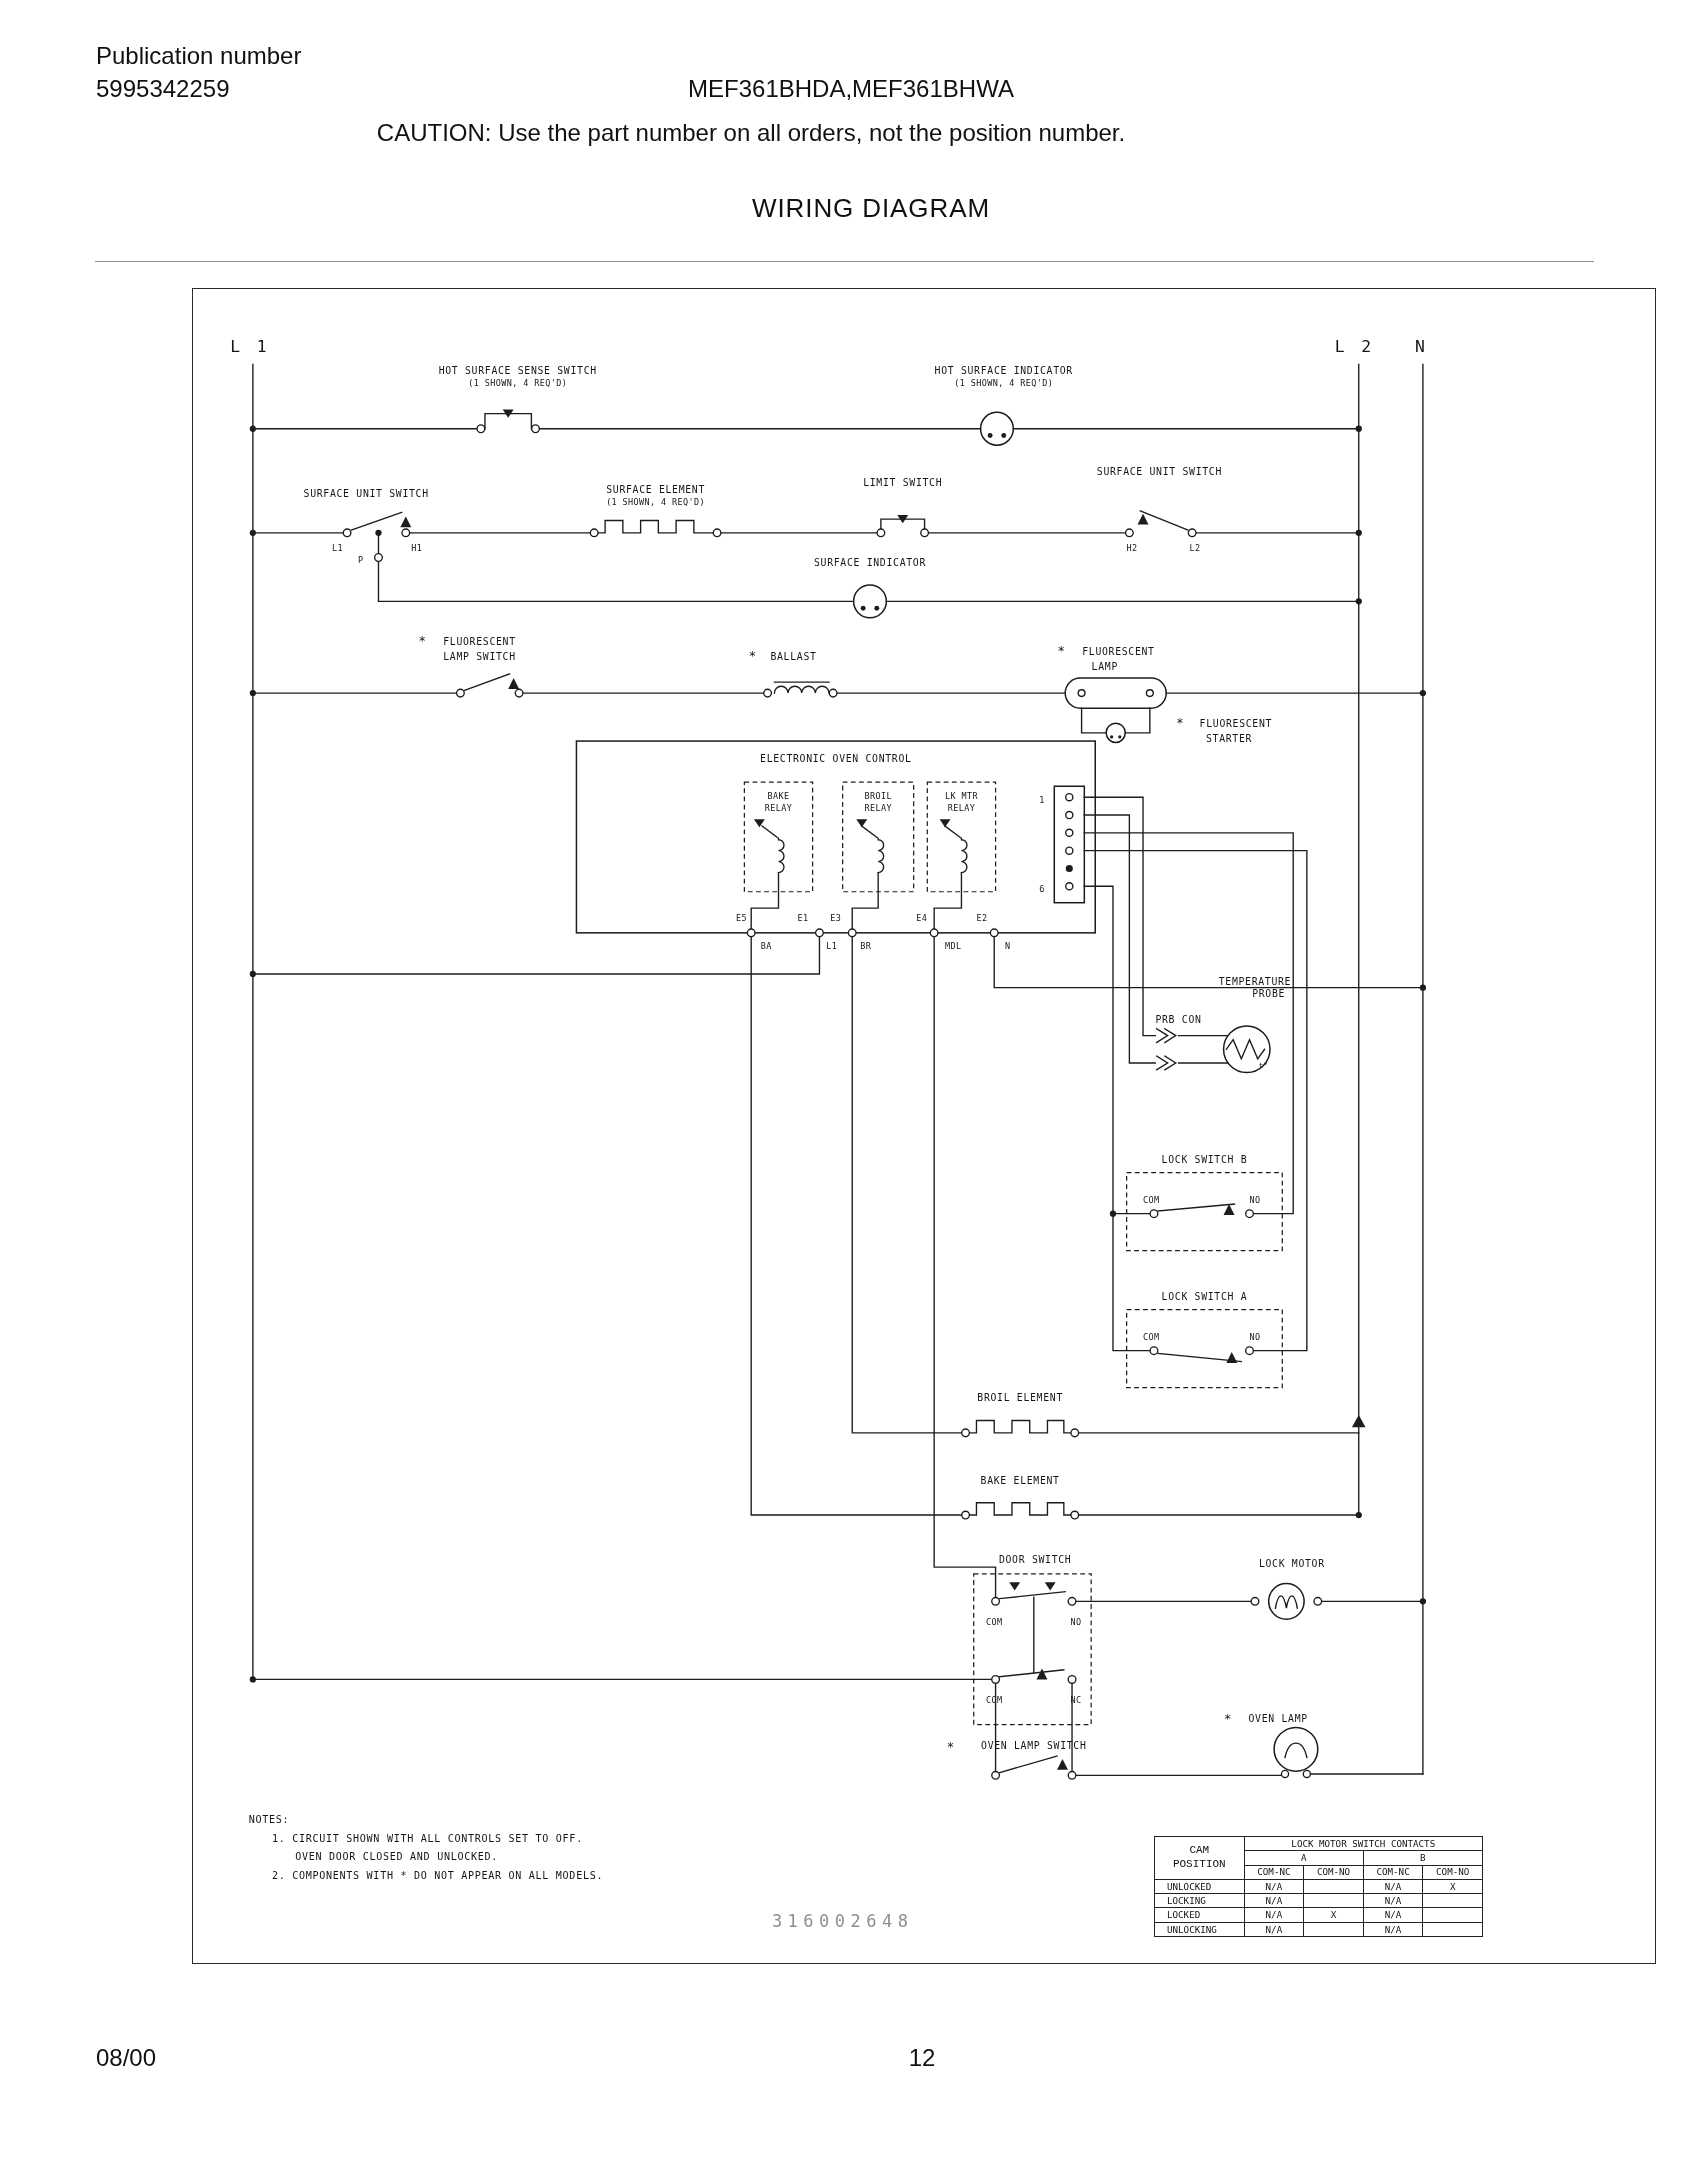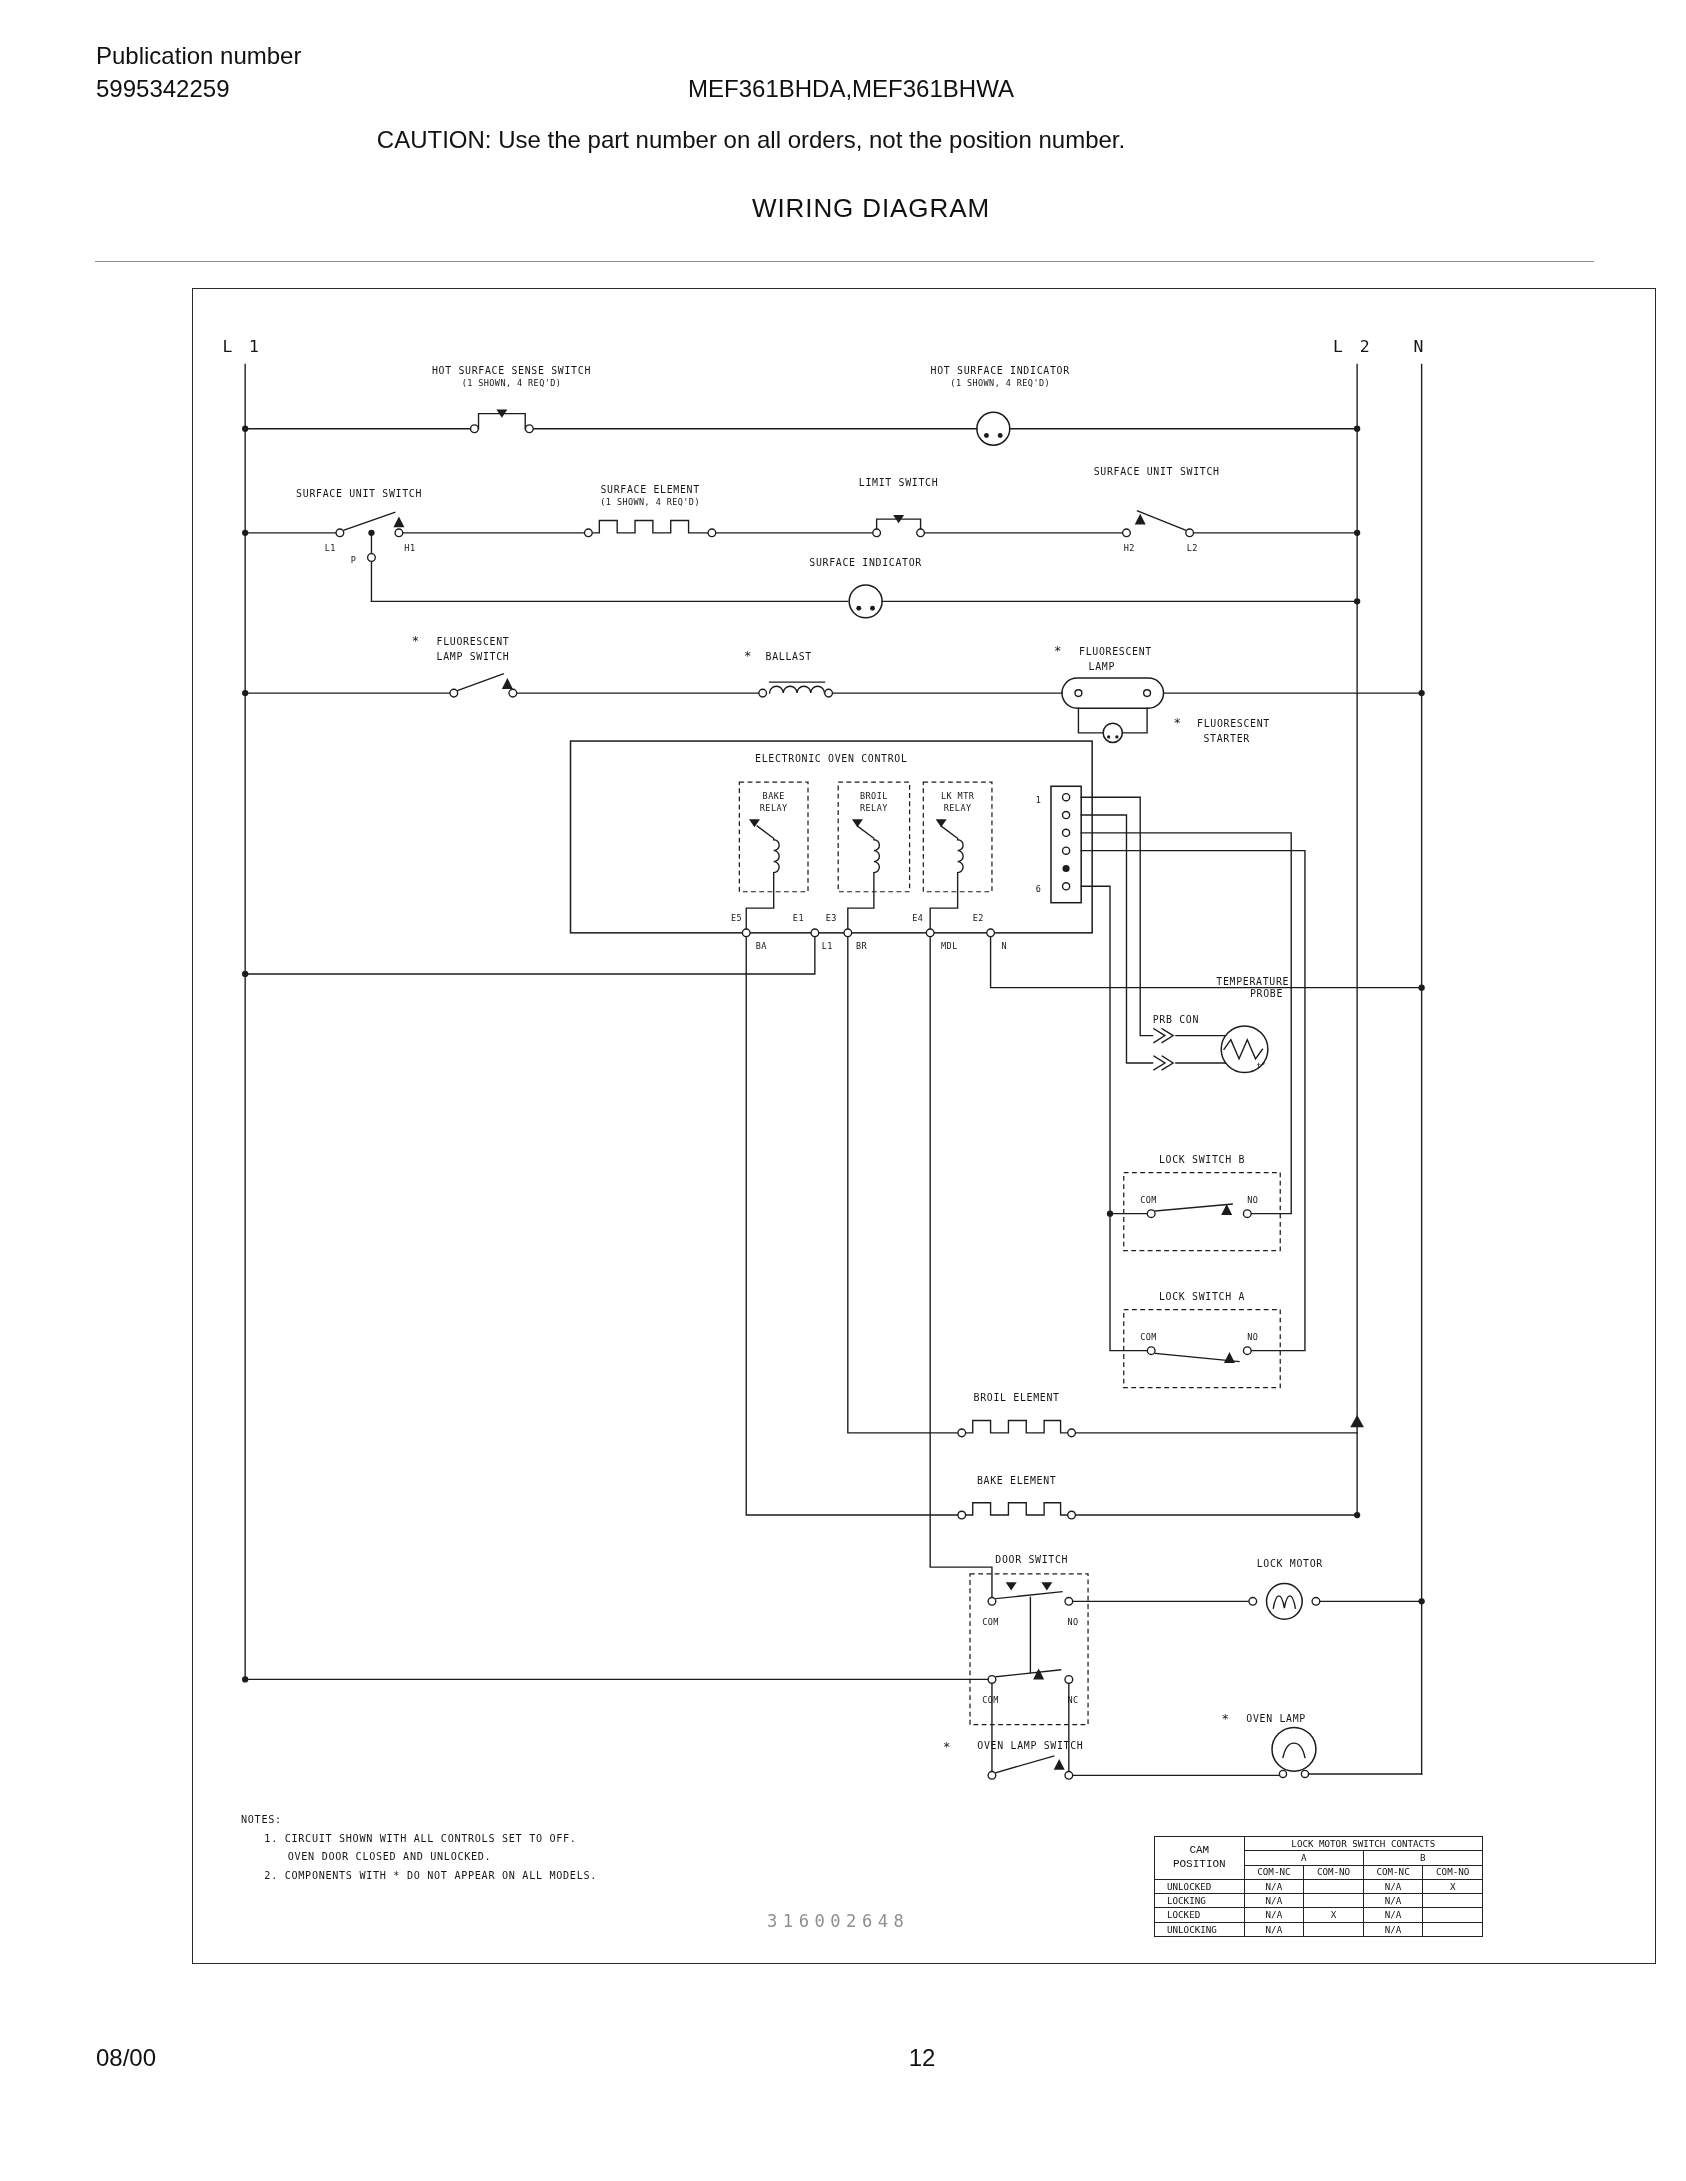--- a/index.html
+++ b/index.html
@@ -1,28 +1,28 @@
 <!DOCTYPE html>
 <html style="font-size:14.7px"><head>
 <meta charset="utf-8">
 <style>
   html,body{margin:0;padding:0;background:#e9e9e9;}
   .page{position:relative;width:1686px;height:2182px;background:#ffffff;
         font-family:"Liberation Sans",sans-serif;color:#111;overflow:hidden;}
   .hdr-pub{position:absolute;left:96px;top:42px;font-size:24px;}
   .hdr-pubnum{position:absolute;left:96px;top:75px;font-size:24px;}
   .hdr-center{position:absolute;left:0;top:75px;width:1686px;text-align:center;font-size:24px;margin-left:8px;}
-  .hdr-caution{position:absolute;left:0;top:126px;width:1502px;text-align:center;font-size:24px;}
+  .hdr-caution{position:absolute;left:0;top:119px;width:1502px;text-align:center;font-size:24px;}
   .hdr-title{position:absolute;left:0;top:193px;width:1686px;text-align:center;font-size:26px;letter-spacing:0.9px;padding-left:28px;}
   .rule{position:absolute;left:95px;top:261px;width:1499px;height:0;border-top:1.8px solid #8f8f8f;}
   .ftr-left{position:absolute;left:96px;top:2044px;font-size:24px;}
   .ftr-page{position:absolute;left:0;top:2044px;width:1844px;text-align:center;font-size:24px;}
 
   .diagram{position:absolute;left:192px;top:288px;width:1464px;height:1676px;
-           border:1.8px solid #2a2a2a;box-sizing:border-box;background:#fff;}
+           border:1.8px solid #2a2a2a;box-sizing:border-box;background:#fff;padding-left:8px;}
   .diagram svg{display:block;width:100%;height:100%;}
 
   
   .w{stroke:#1c1c1c;stroke-width:1;fill:none;stroke-linecap:square;}
   .dash{stroke:#1c1c1c;stroke-width:0.9;fill:none;stroke-dasharray:3.5 2.5;}
   .box{stroke:#1c1c1c;stroke-width:1.1;fill:none;}
   .term{fill:#fff;stroke:#1c1c1c;stroke-width:1;}
   .dot{fill:#1c1c1c;stroke:none;}
   .tri{fill:#1c1c1c;stroke:none;}
   svg text{font-family:"DejaVu Sans Mono",monospace;fill:#161616;}

